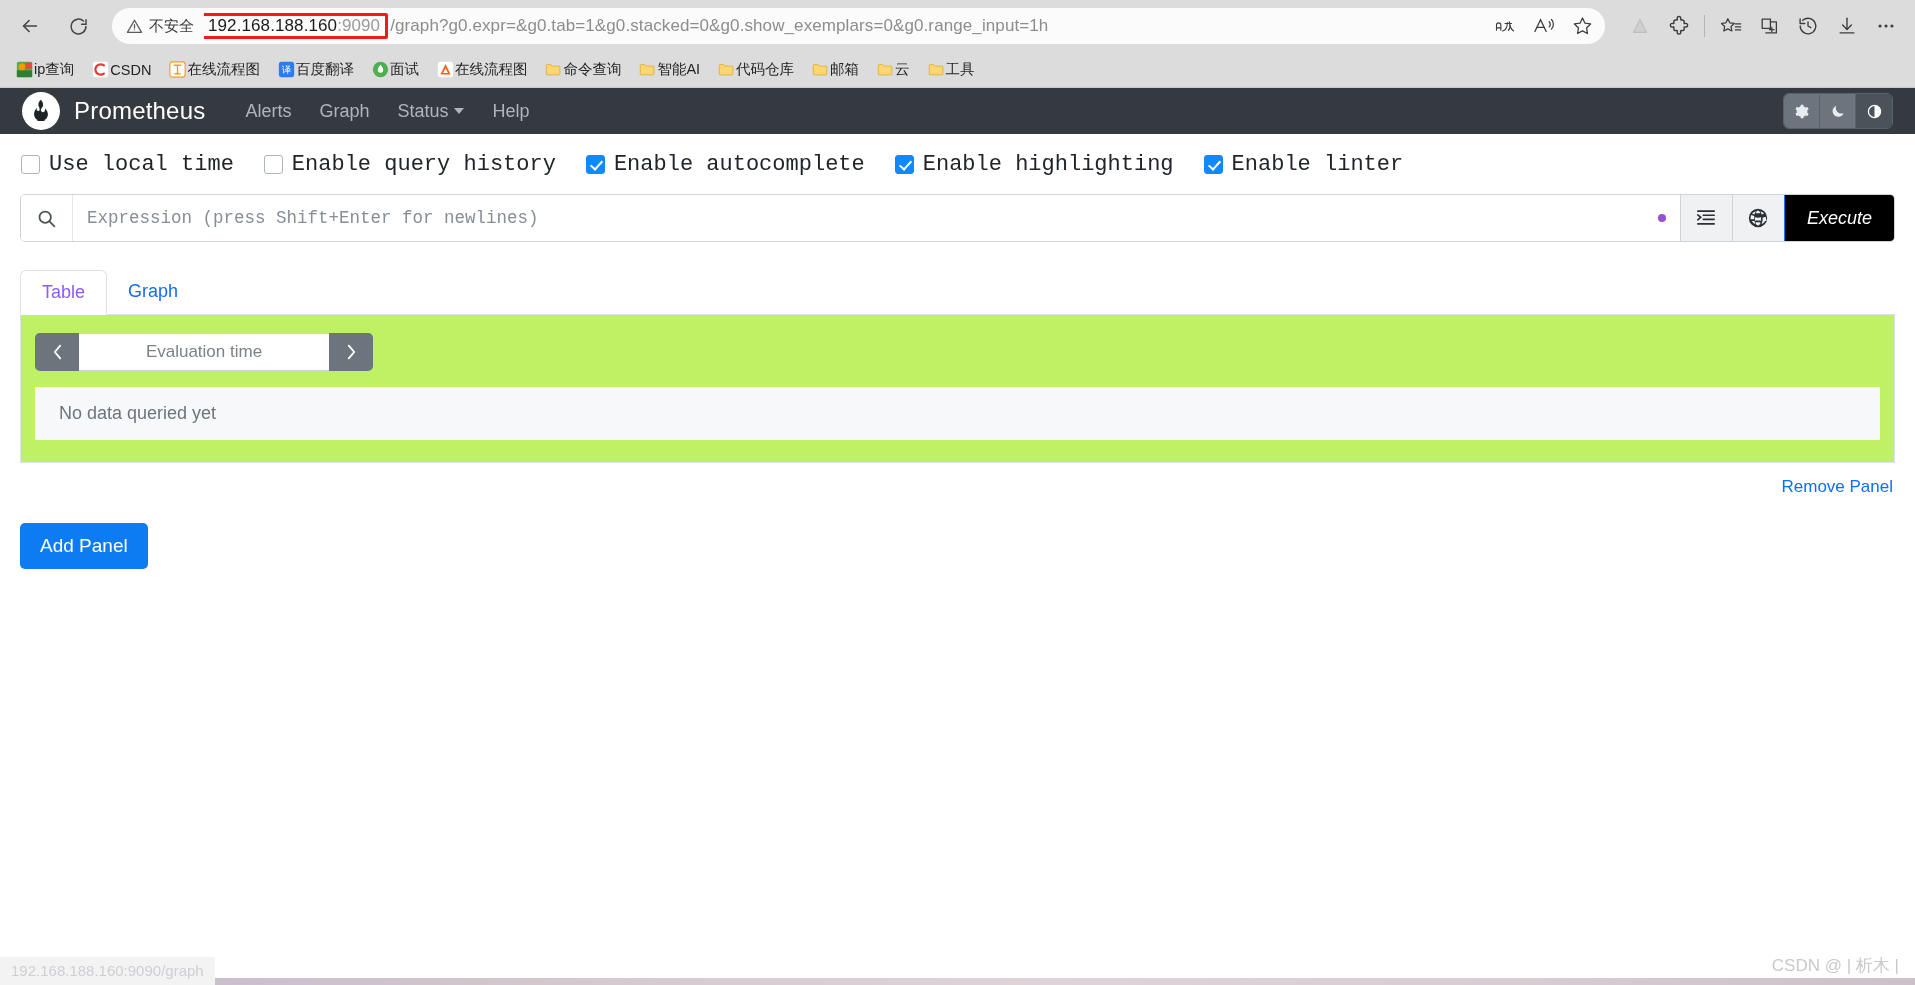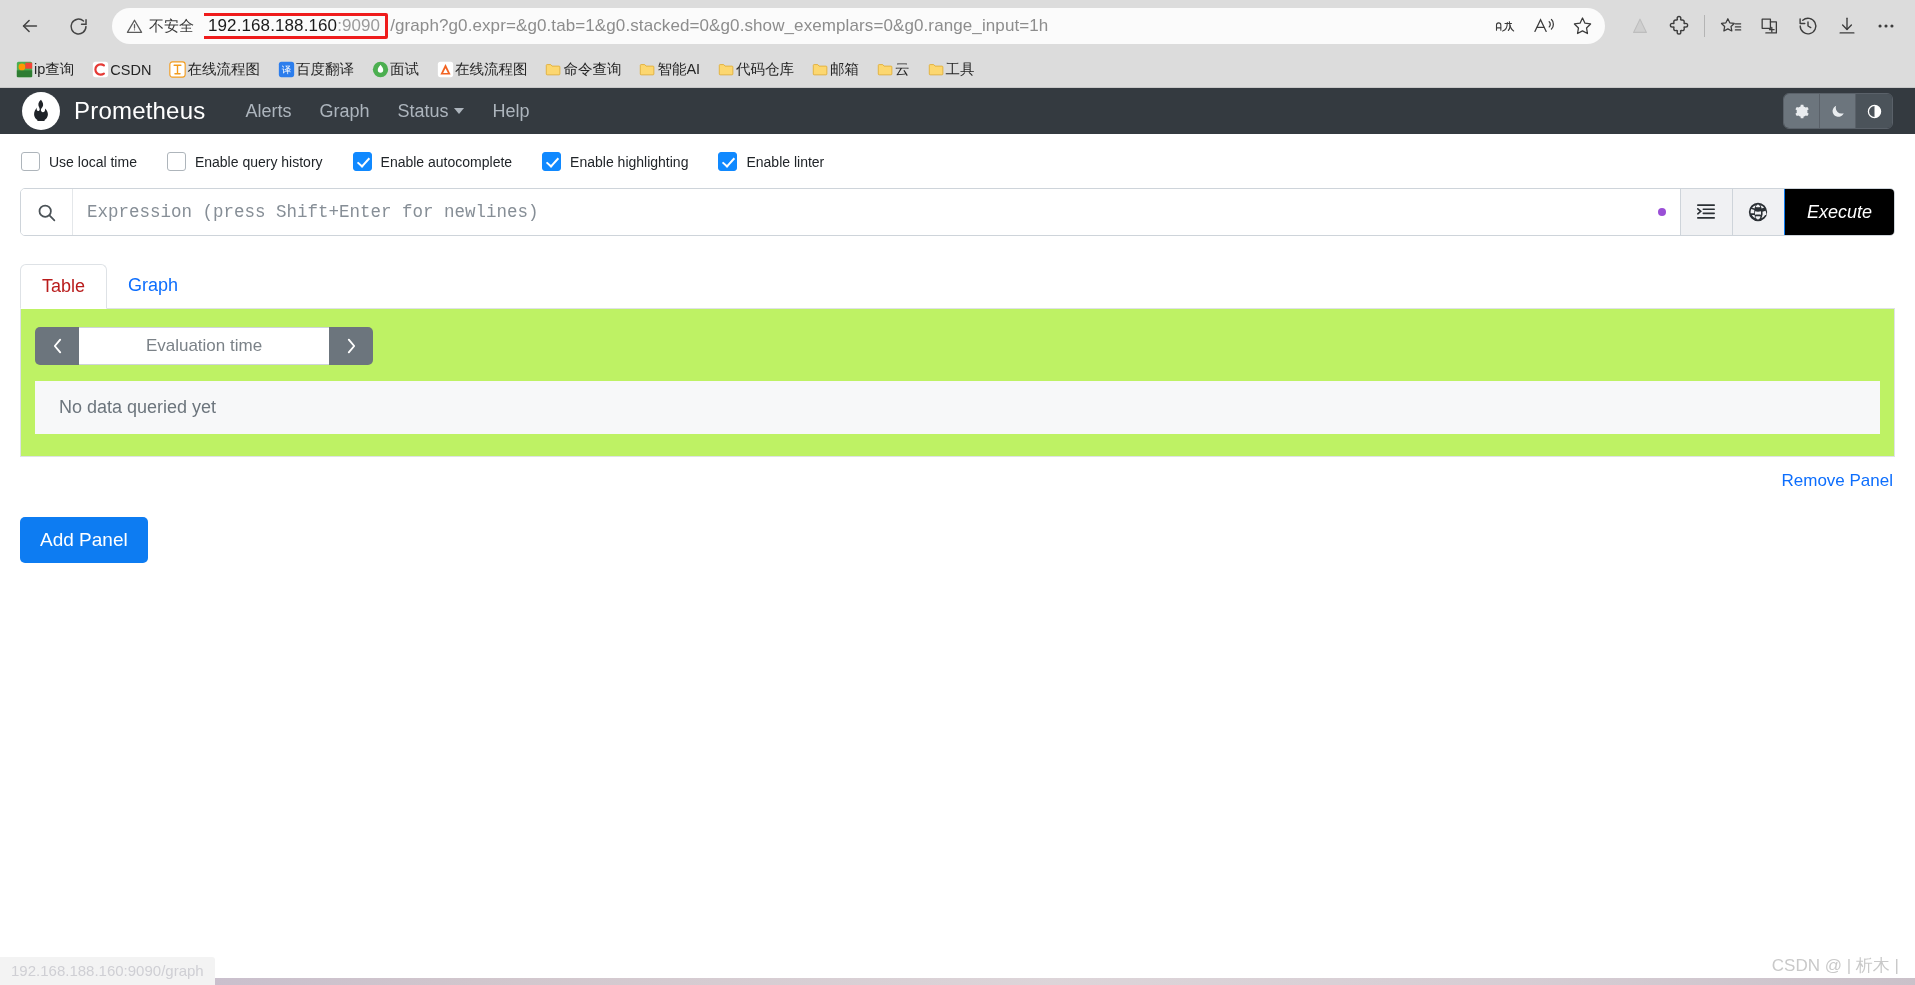--- a/index.html
+++ b/index.html
@@ -193,23 +193,24 @@
 
   .opts-row {
     display: flex;
     align-items: center;
     gap: 0;
     padding: 18px 3px 14px 3px;
   }
   .opt {
     display: flex; align-items: center; gap: 9px;
     margin-right: 30px;
-    font-size: 14px;
+    font-size: 22px;
     color: #212529;
     white-space: nowrap;
+    font-family: Liberation Mono, monospace;
   }
   .cb {
     width: 19px; height: 19px;
     border: 1px solid #aeb5bb;
     border-radius: 3px;
     background: #fff;
     flex: 0 0 auto;
     position: relative;
   }
   .cb.on {
@@ -291,21 +292,21 @@
     position: relative;
   }
   .tab {
     padding: 11px 21px;
     font-size: 18px;
     color: #0d6efd;
     position: relative;
     top: 1px;
   }
   .tab.active {
-    color: #b91c1c;
+    color: #8b5cf6;
     background: #fff;
     border: 1px solid #dee2e6;
     border-bottom: 1px solid #fff;
     border-radius: 6px 6px 0 0;
   }
 
   .panel-body {
     border: 1px solid #dee2e6;
     border-top: 0;
     background: #bef264;

